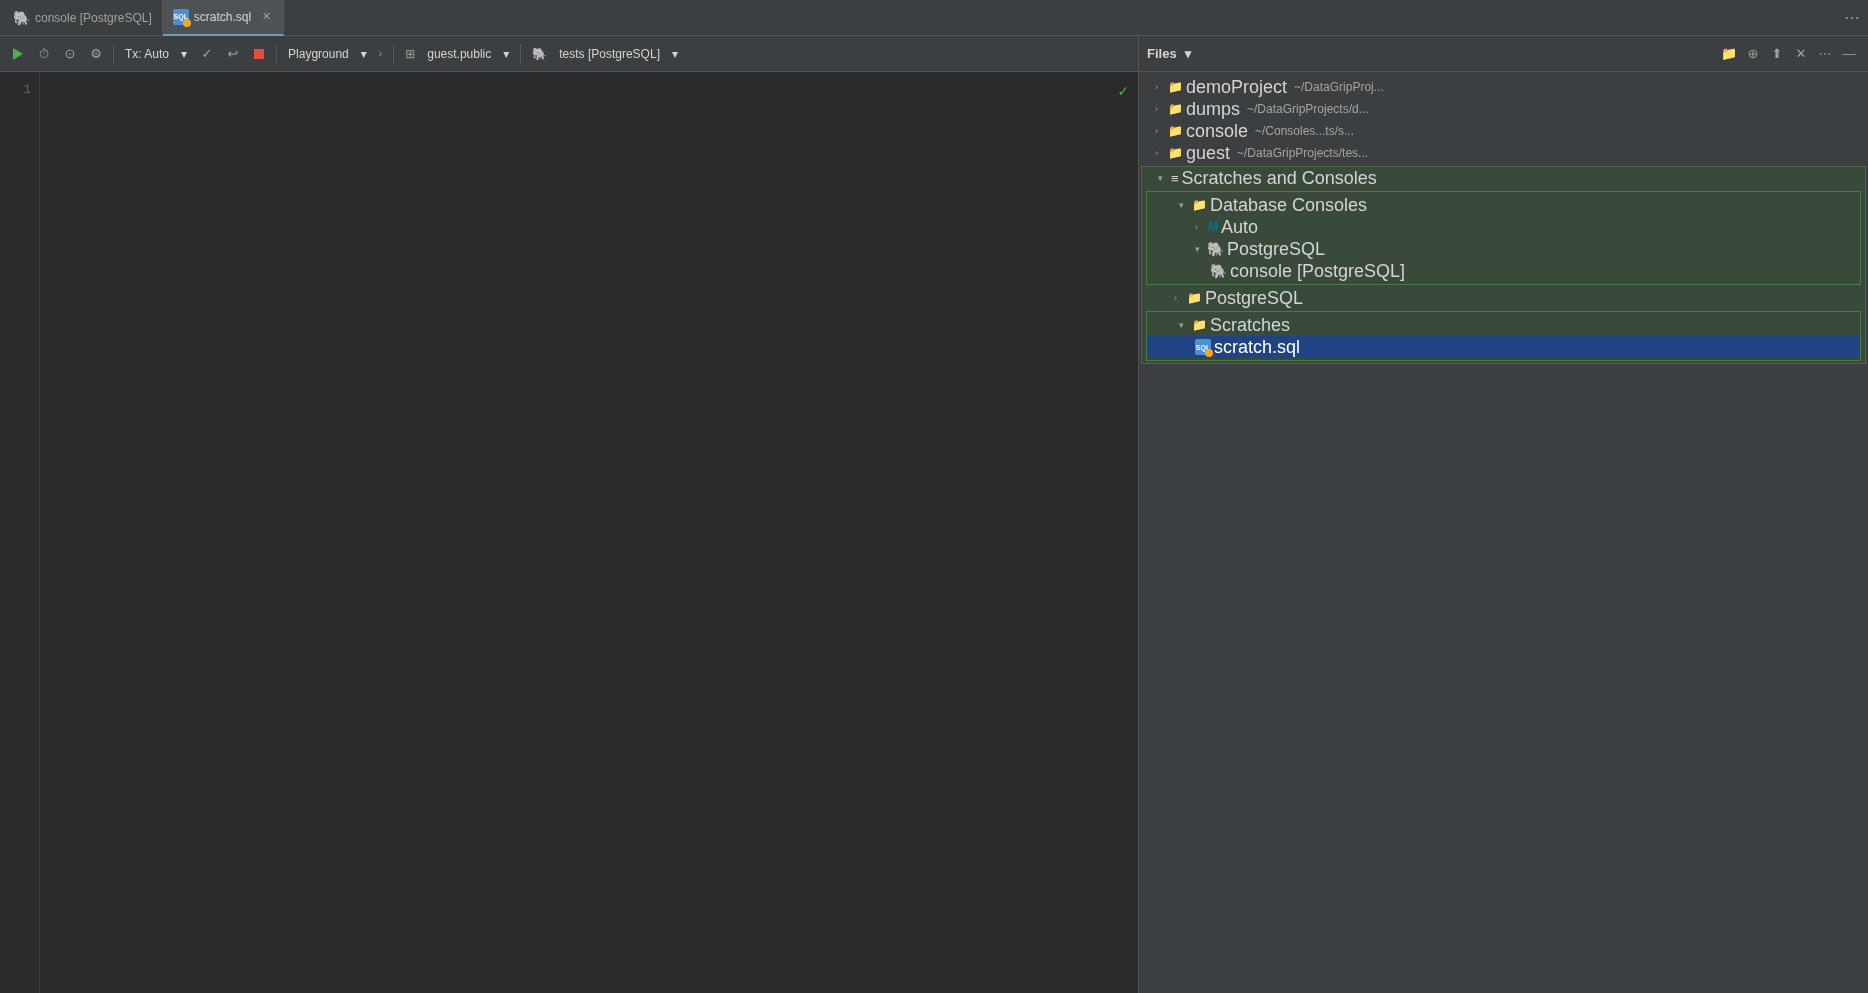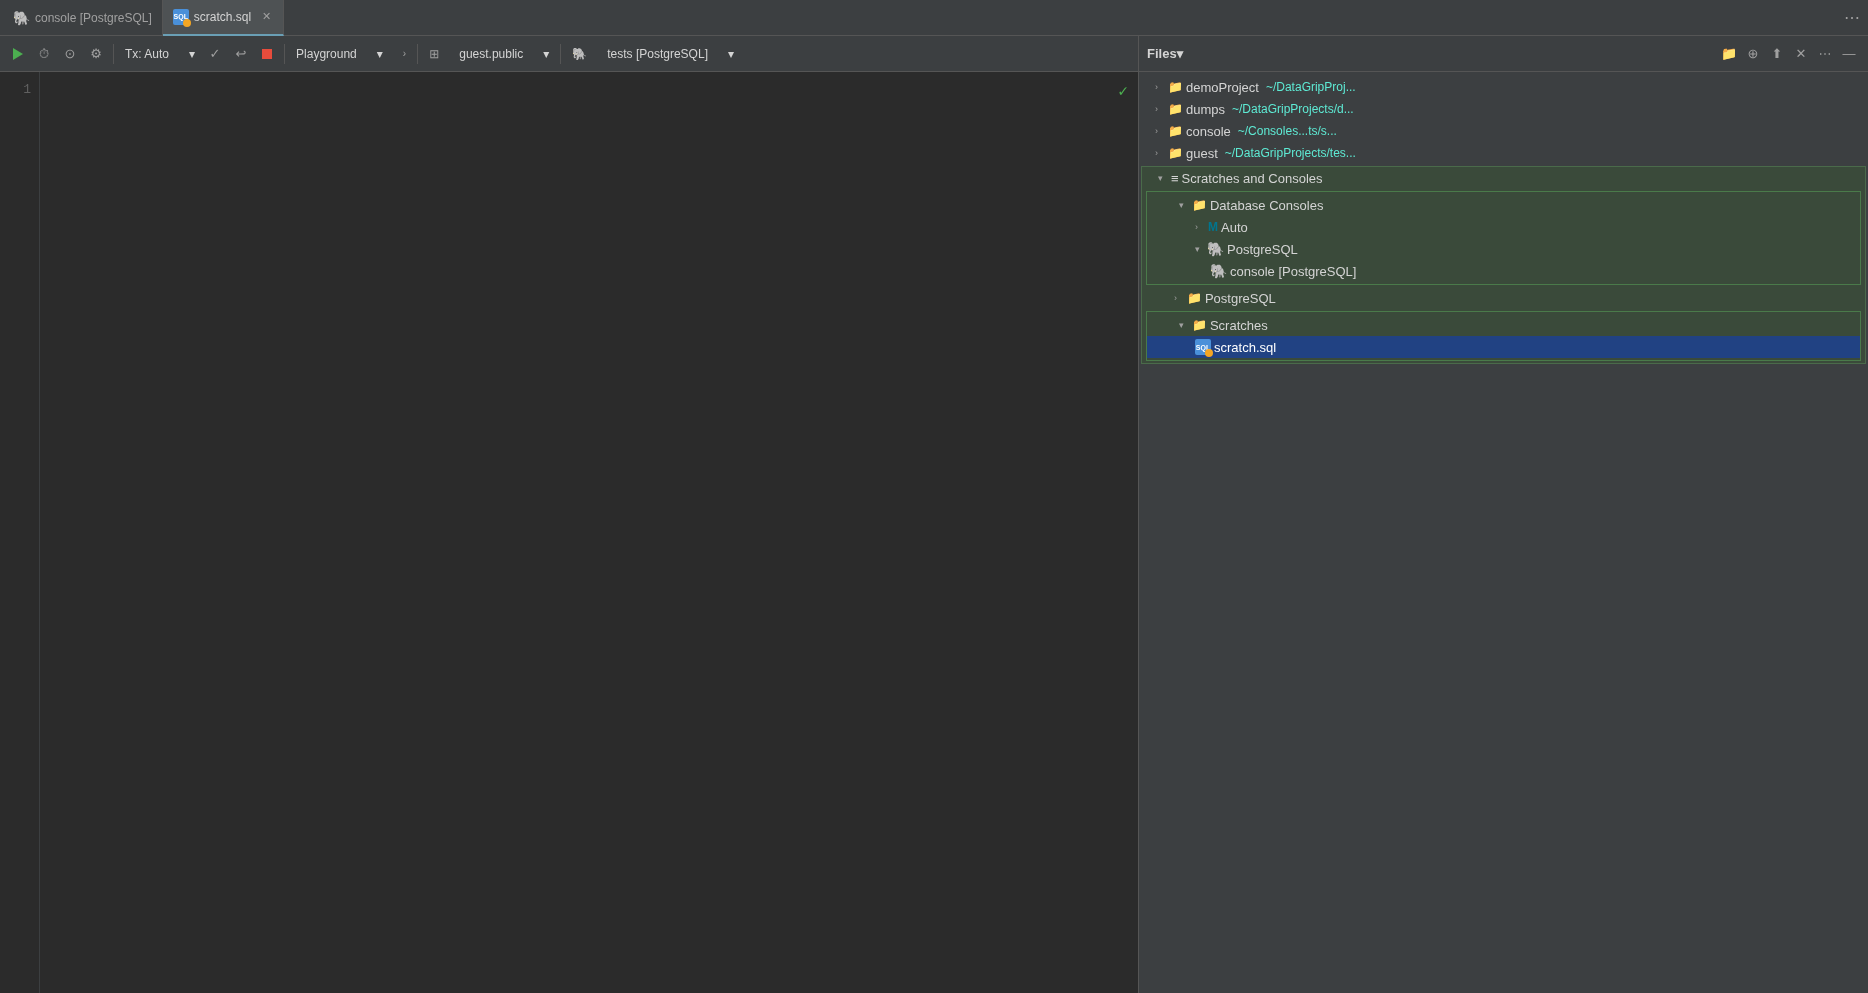--- a/index.html
+++ b/index.html
@@ -100,21 +100,21 @@
     .toolbar-btn.active { color: #4caf50; }
     .toolbar-sep {
       width: 1px;
       height: 20px;
       background: #555;
       margin: 0 3px;
     }
     .toolbar-dropdown {
       display: flex;
       align-items: center;
-      gap: 20px;
+      gap: 12px;
       padding: 2px 6px;
       border-radius: 3px;
       cursor: pointer;
       color: #d4d4d4;
       font-size: 12px;
       background: transparent;
       border: none;
       white-space: nowrap;
     }
     .arrow-right {
@@ -177,21 +177,21 @@
       background: #3c3f41;
       border-bottom: 1px solid #555;
       gap: 4px;
     }
     .files-title {
       font-weight: 600;
       color: #d4d4d4;
       font-size: 13px;
       display: flex;
       align-items: center;
-      gap: 0;
+      gap: 8px;
     }
     .files-header-actions {
       margin-left: auto;
       display: flex;
       gap: 2px;
     }
     .header-btn {
       width: 22px;
       height: 22px;
       display: flex;
@@ -226,22 +226,22 @@
     .tree-indent-3 { padding-left: 48px; }
     .tree-indent-4 { padding-left: 64px; }
 
     .chevron {
       font-size: 9px;
       color: #a0a0a0;
       width: 10px;
       flex-shrink: 0;
     }
     .folder-icon { color: #a0a0a0; font-size: 12px; }
-    .item-label { font-size: 13px; }
-    .path-hint { color: #5eead4; font-size: 12px; margin-left: 4px; }
+    .item-label { font-size: 18px; }
+    .path-hint { color: #a3a3a3; font-size: 12px; margin-left: 4px; }
 
     
     .sql-badge {
       display: inline-flex;
       align-items: center;
       justify-content: center;
       width: 16px;
       height: 16px;
       background: #4a90d9;
       border-radius: 2px;

